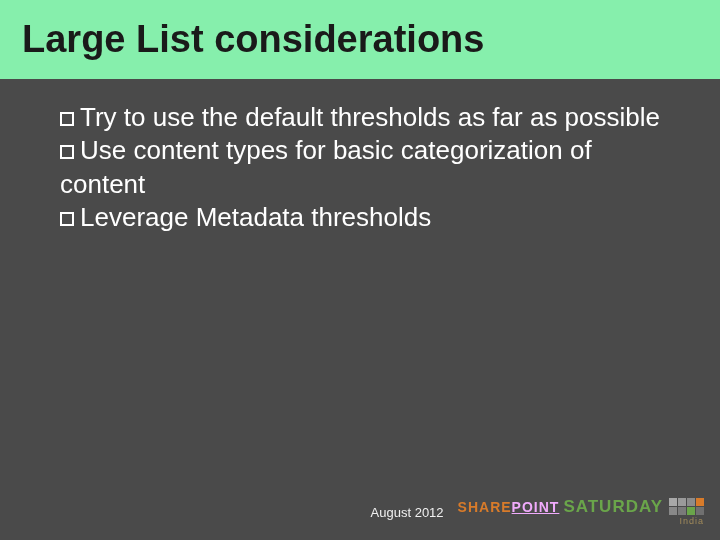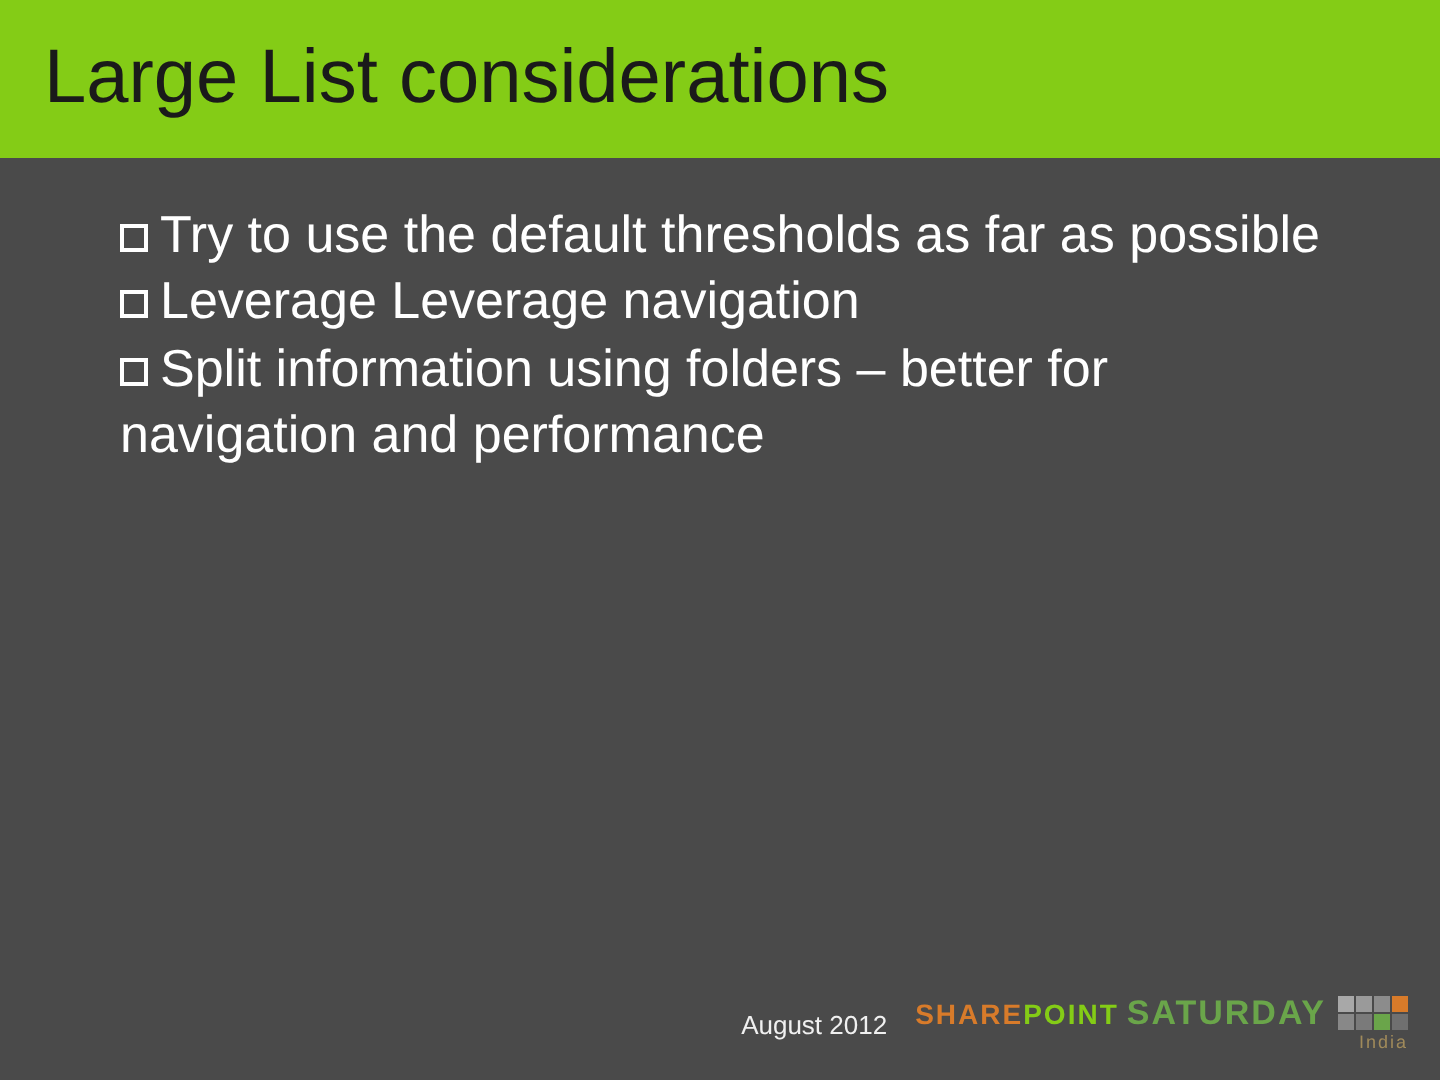--- a/index.html
+++ b/index.html
@@ -5,25 +5,25 @@
   * { margin: 0; padding: 0; box-sizing: border-box; }
   html, body { width: 720px; height: 540px; }
   body {
     background: #4a4a4a;
     font-family: Arial, Helvetica, sans-serif;
     color: #ffffff;
     position: relative;
     overflow: hidden;
   }
   .title-bar {
-    background: #84cc16;
+    background: #86efac;
     color: #1a1a1a;
     padding: 18px 22px 18px 22px;
     font-size: 38px;
-    font-weight: 400;
+    font-weight: 700;
     letter-spacing: 0px;
   }
   .content {
     padding: 22px 50px 20px 60px;
     font-size: 26px;
     line-height: 1.28;
     color: #ffffff;
   }
   .bullet-line {
     display: block;
@@ -62,23 +62,24 @@
     display: flex;
     align-items: center;
     letter-spacing: 1px;
   }
   .sp-share {
     color: #d87b2a;
     font-weight: 700;
     font-size: 14px;
   }
   .sp-point {
-    color: #84cc16;
+    color: #f0abfc;
     font-weight: 700;
     font-size: 14px;
+    text-decoration: underline;
   }
   .sp-sat {
     color: #6aa54a;
     font-weight: 700;
     font-size: 17px;
     margin-left: 4px;
   }
   .sp-india {
     color: #a08a5a;
     font-size: 9px;
@@ -103,22 +104,22 @@
   .sq7 { background: #6aa54a; }
   .sq8 { background: #707070; }
 </style>
 </head>
 <body>
 
 <div class="title-bar">Large List considerations</div>
 
 <div class="content">
   <span class="bullet-line"><span class="bullet-box"></span><span>Try to use the default thresholds as far as possible</span></span>
-  <span class="bullet-line"><span class="bullet-box"></span><span>Leverage Leverage navigation</span></span>
-  <span class="bullet-line"><span class="bullet-box"></span><span>Split information using folders – better for navigation and performance</span></span>
+  <span class="bullet-line"><span class="bullet-box"></span><span>Use content types for basic categorization of content</span></span>
+  <span class="bullet-line"><span class="bullet-box"></span><span>Leverage Metadata thresholds</span></span>
 </div>
 
 <div class="footer">
   <span class="footer-date">August 2012</span>
   <div class="sp-logo">
     <div class="sp-logo-top">
       <span class="sp-share">SHARE</span>
         <span class="sp-point">POINT</span>
       <span class="sp-sat">SATURDAY</span>
       <div class="logo-squares">

